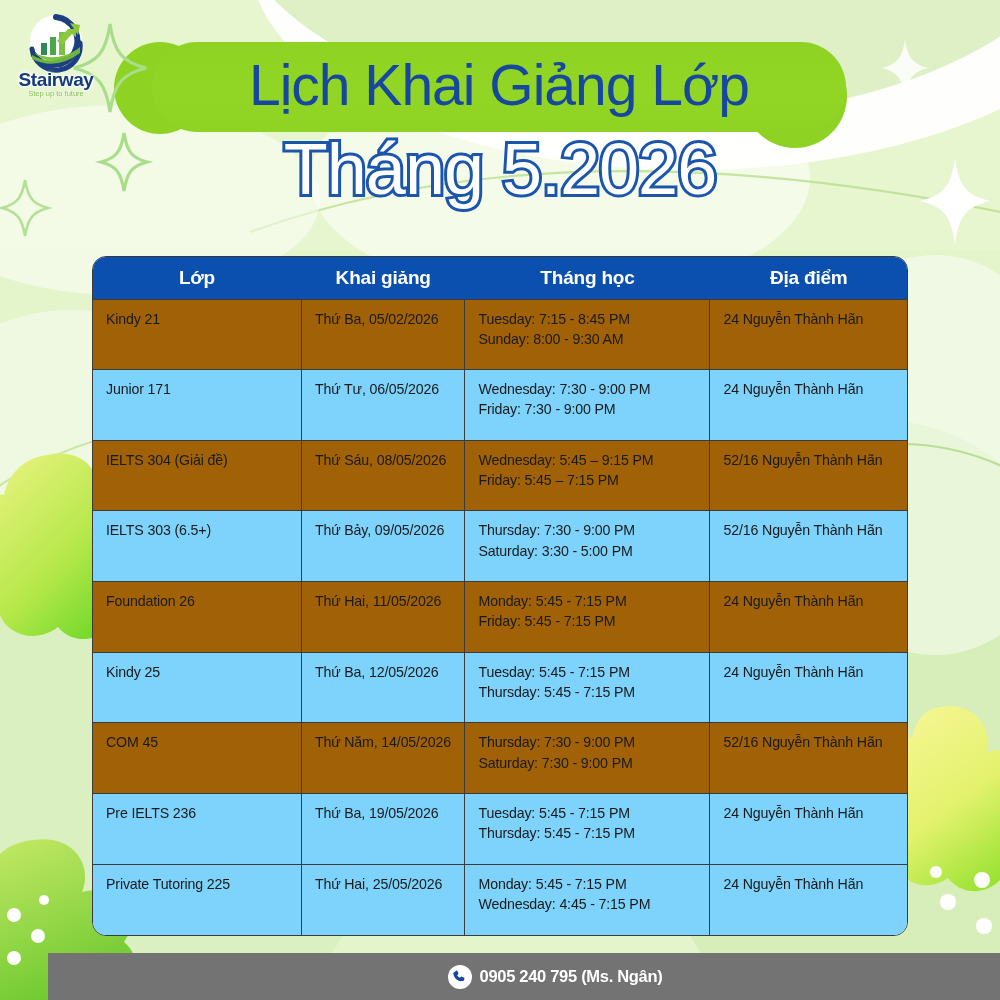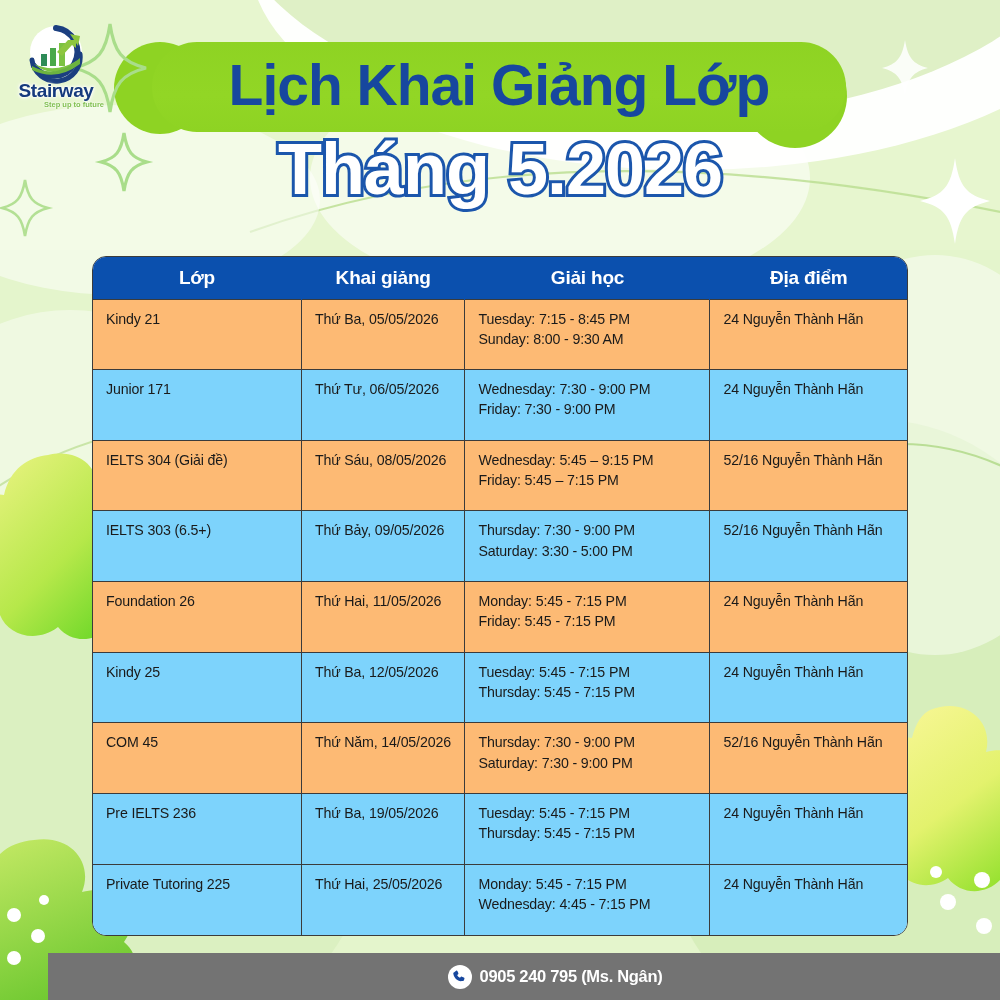--- a/index.html
+++ b/index.html
@@ -10,57 +10,57 @@
     overflow: hidden;
     position: relative;
   }
 
   
   #bg { position: absolute; inset: 0; overflow: hidden; }
   #bg svg { position: absolute; inset: 0; }
 
   
   .logo-wrap {
-    position: absolute; left: 8px; top: 24px;
+    position: absolute; left: 8px; top: 13px;
     width: 96px; height: 92px;
     z-index: 6;
   }
   .logo-text {
     position: absolute; left: 0; top: 56px; width: 96px;
     text-align: center;
     font-weight: bold; font-size: 19px; color: #153a7d;
     letter-spacing: -0.4px;
     text-shadow: 0 0 3px #fff, 0 0 3px #fff, 0 0 5px #fff;
   }
   .logo-tag {
     position: absolute; left: 0; top: 76px; width: 96px;
-    text-align: right;
-    font-size: 7.5px; color: #7fbf4f; font-weight: bold;
+    text-align: center;
+    font-size: 7.5px; color: #7fbf4f; font-weight: normal;
     text-shadow: 0 0 2px #fff, 0 0 3px #fff;
   }
 
   .title-pill {
     position: absolute;
     left: 152px; top: 42px; width: 694px; height: 90px;
     background: linear-gradient(180deg,#8ed323 0%, #92d625 60%, #8ed323 100%);
     border-radius: 45px;
     z-index: 5;
     display: flex; align-items: center; justify-content: center;
   }
   .title-pill-text {
-    font-size: 57px; font-weight: bold; color: #17479e;
+    font-size: 57px; font-weight: normal; color: #17479e;
     letter-spacing: -1px; white-space: nowrap;
     line-height: 1;
     padding-bottom: 4px;
   }
 
   .subtitle {
     position: absolute; left: 0; top: 133px; width: 1000px;
     text-align: center; z-index: 5;
-    font-size: 72px; font-weight: bold; line-height: 1;
+    font-size: 72px; font-weight: normal; line-height: 1;
     color: #ffffff;
     letter-spacing: -1px;
     -webkit-text-stroke: 6px #1b56ac;
     paint-order: stroke fill;
   }
 
   
   .table-card {
     position: absolute;
     left: 92px; top: 256px; width: 816px; height: 680px;
@@ -87,21 +87,21 @@
     border-right: 1.4px solid #3b3b3b;
     padding: 9px 11px 9px 13px;
     font-size: 14.2px;
     color: #1a1a1a;
     vertical-align: top;
     line-height: 1.42;
     letter-spacing: -0.15px;
   }
   tbody td:last-child { border-right: none; }
   tbody tr.alt td { background: #dff0b9; }
-  tbody tr td { background: #fdba74; }
+  tbody tr td { background: #a16207; }
   tbody tr.alt td { background: #7dd3fc; }
   tbody tr { height: 63.8px; }
   .cell-line { display: block; white-space: nowrap; }
 
   
   .footer {
     position: absolute; left: 0; bottom: 0; width: 1000px; height: 47px;
     background: #737373;
     z-index: 7;
     display: flex; align-items: center; justify-content: center; gap: 14px;
@@ -248,28 +248,28 @@
     <colgroup>
       <col style="width:25.6%">
       <col style="width:20.1%">
       <col style="width:30.1%">
       <col style="width:24.2%">
     </colgroup>
     <thead>
       <tr>
         <th>Lớp</th>
         <th>Khai giảng</th>
-        <th>Giải học</th>
+        <th>Tháng học</th>
         <th>Địa điểm</th>
       </tr>
     </thead>
     <tbody id="tbody">
         <tr>
           <td>Kindy 21</td>
-          <td>Thứ Ba, 05/05/2026</td>
+          <td>Thứ Ba, 05/02/2026</td>
           <td>
             <span class="cell-line">Tuesday: 7:15 - 8:45 PM</span>
             <span class="cell-line">Sunday: 8:00 - 9:30 AM</span>
           </td>
           <td>24 Nguyễn Thành Hãn</td>
         </tr>
         <tr class="alt">
           <td>Junior 171</td>
           <td>Thứ Tư, 06/05/2026</td>
           <td>

